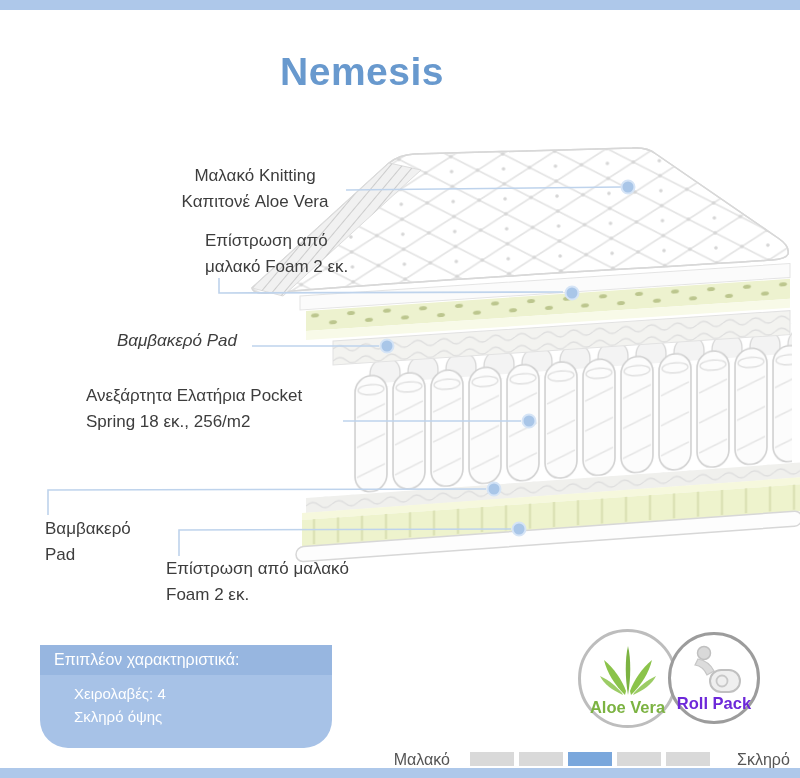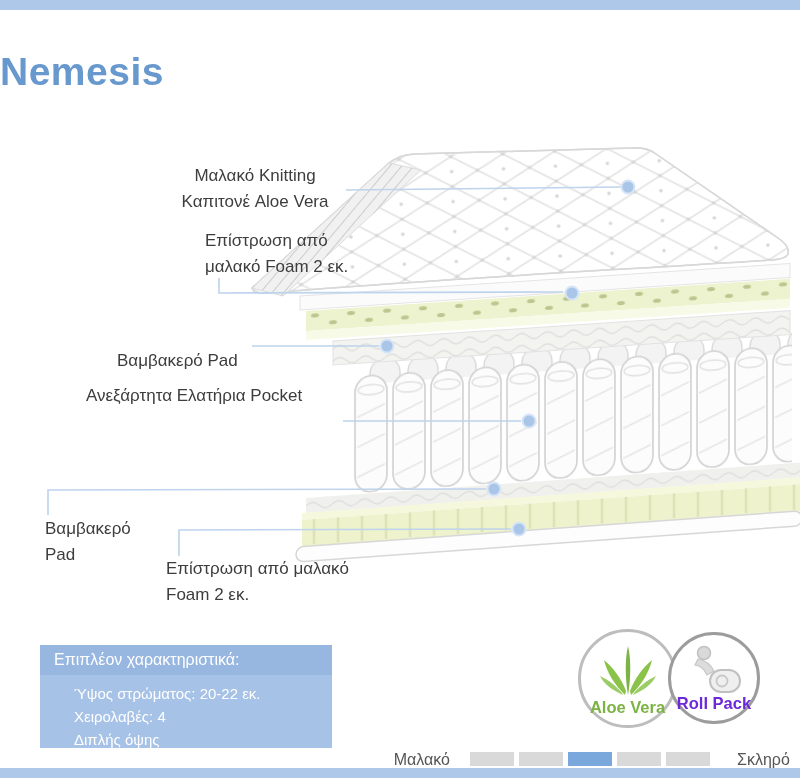--- a/index.html
+++ b/index.html
@@ -4,36 +4,36 @@
 <style>
   html,body{margin:0;padding:0;}
   body{
     width:800px;height:778px;position:relative;background:#fff;
     font-family:"Liberation Sans",sans-serif;overflow:hidden;
   }
   .accent-bar{position:absolute;left:0;width:800px;height:10px;background:var(--accent-bar,#aec8ea);}
   #bar-top{top:0;}
   #bar-bottom{top:768px;}
   #page-title{
-    position:absolute;top:50px;left:0;width:724px;
+    position:absolute;top:50px;left:0;width:724px;text-align:center;
     font-size:39px;font-weight:bold;color:var(--title,#6899ce);letter-spacing:.5px;z-index:2;
   }
   #illustration{position:absolute;left:0;top:0;z-index:1;}
   .callout{position:absolute;color:#3d3d3d;font-size:17px;line-height:26px;z-index:2;}
   .callout span{display:block;}
   #callout-fabric{left:172px;top:163px;width:166px;text-align:center;}
   #callout-foam-top{left:205px;top:228px;}
-  #callout-pad-top{left:117px;top:348px;}
+  #callout-pad-top{left:117px;top:328px;font-style:italic;}
   #callout-springs{left:86px;top:383px;}
   #callout-pad-bottom{left:45px;top:516px;}
   #callout-foam-bottom{left:166px;top:556px;}
 
   #features-box{
     position:absolute;left:40px;top:645px;width:292px;height:103px;
-    background:var(--box-bg,#a7c2e7);color:#fff;z-index:2;box-sizing:border-box;
+    background:var(--box-bg,#a7c2e7);color:#fff;z-index:2;box-sizing:border-box;border-radius:28px;
   }
   #features-box .head{background:var(--box-header-bg,#97b6e0);padding:6px 14px;font-size:16px;}
   #features-box ul{list-style:none;margin:0;padding:7px 0 0 34px;font-size:15px;line-height:23px;}
 
   .badge{position:absolute;border-radius:50%;background:#fff;box-sizing:border-box;text-align:center;}
   #badge-aloe{left:578px;top:629px;width:99px;height:99px;border:3px solid #bdbdbd;z-index:3;}
   #badge-roll{left:668px;top:632px;width:92px;height:92px;border:3px solid #9c9c9c;z-index:4;}
   .badge .icon{position:absolute;top:9px;left:50%;transform:translateX(-50%);}
   .badge .label{position:absolute;bottom:8px;width:100%;font-size:16.5px;font-weight:bold;}
   #badge-aloe .label{color:var(--aloe-green,#7cb342);}
@@ -166,36 +166,36 @@
 </div>
 <div class="callout" id="callout-foam-top">
   <span>Επίστρωση από</span>
   <span>μαλακό Foam 2 εκ.</span>
 </div>
 <div class="callout" id="callout-pad-top">
   <span>Βαμβακερό Pad</span>
 </div>
 <div class="callout" id="callout-springs">
   <span>Ανεξάρτητα Ελατήρια Pocket</span>
+  <span>Spring 18 εκ., 256/m2</span>
 </div>
 <div class="callout" id="callout-pad-bottom">
   <span>Βαμβακερό</span>
   <span>Pad</span>
 </div>
 <div class="callout" id="callout-foam-bottom">
   <span>Επίστρωση από μαλακό</span>
   <span>Foam 2 εκ.</span>
 </div>
 
 <div id="features-box">
   <div class="head">Επιπλέον χαρακτηριστικά:</div>
   <ul>
-    <li>Ύψος στρώματος: 20-22 εκ.</li>
     <li>Χειρολαβές: 4</li>
-    <li>Διπλής όψης</li>
+    <li>Σκληρό όψης</li>
   </ul>
 </div>
 
 <div class="badge" id="badge-aloe">
   <svg class="icon" width="64" height="58" viewBox="0 0 64 58">
     <path d="M27 54 C16 49 8 43 4 35 C13 39 21 46 26 52 Z" fill="#9ccc65"></path>
     <path d="M37 54 C48 49 56 43 60 35 C51 39 43 46 38 52 Z" fill="#9ccc65"></path>
     <path d="M29 54 C19 44 11 32 8 19 C18 27 26 39 30 50 Z" fill="#8bc34a"></path>
     <path d="M35 54 C45 44 53 32 56 19 C46 27 38 39 34 50 Z" fill="#8bc34a"></path>
     <path d="M32 54 C29 36 29 18 32 5 C35 18 35 36 32 54 Z" fill="#7cb342"></path>

